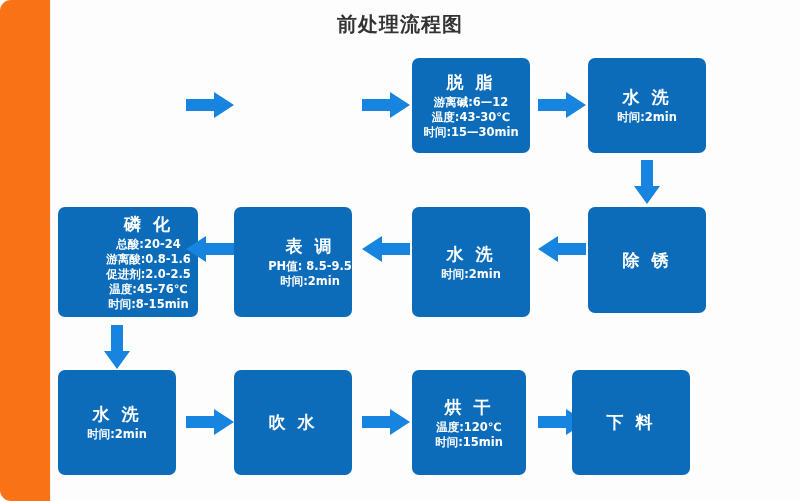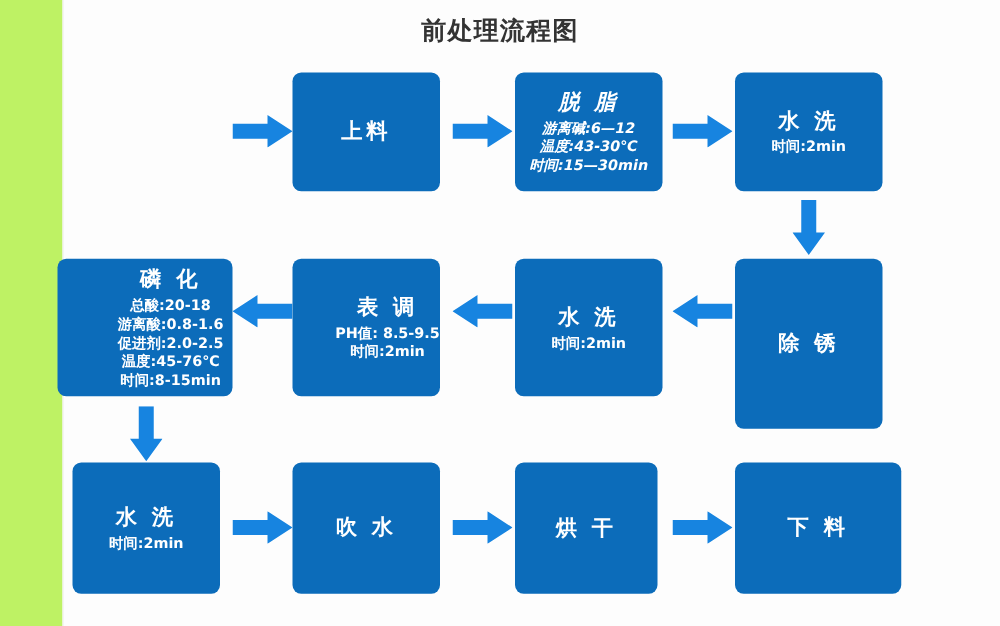--- a/index.html
+++ b/index.html
@@ -11,21 +11,22 @@
     height: 501px;
     background: #ffffff;
     font-family: "DejaVu Sans", "Liberation Sans", sans-serif;
     overflow: hidden;
     position: relative;
   }
   #canvas {
     position: relative;
     width: 800px;
     height: 501px;
-    background: #bef264;
+    background: #f97316;
+    border-radius: 11px;
   }
   
   #panel {
     position: absolute;
     left: 50px;
     top: 0px;
     width: 750px;
     height: 501px;
     background: #fdfdfd;
     border-left: 1px solid #f1f1f1;
@@ -93,32 +94,28 @@
 
   <div id="title">前处理流程图</div>
 
 
   <div class="arrow" style="left:186px; top:92px;">
     <svg width="48" height="26" viewBox="0 0 48 26">
       <path d="M0 7 H28 V0 L48 13 L28 26 V19 H0 Z" fill="#1784e0"></path>
     </svg>
   </div>
 
-  <div class="node" style="left:234px; top:58px; width:118px; height:95px;">
-    <div class="nlabel">上料</div>
-    <div class="nlines"></div>
-  </div>
 
   <div class="arrow" style="left:362px; top:92px;">
     <svg width="48" height="26" viewBox="0 0 48 26">
       <path d="M0 7 H28 V0 L48 13 L28 26 V19 H0 Z" fill="#1784e0"></path>
     </svg>
   </div>
 
-  <div class="node" style="left:412px; top:58px; width:118px; height:95px;font-style:italic;">
+  <div class="node" style="left:412px; top:58px; width:118px; height:95px;">
     <div class="nlabel">脱 脂</div>
     <div class="nlines">
         <div class="nline">游离碱:6—12</div>
         <div class="nline">温度:43-30℃</div>
         <div class="nline">时间:15—30min</div>
       </div>
   </div>
 
   <div class="arrow" style="left:538px; top:92px;">
     <svg width="48" height="26" viewBox="0 0 48 26">
@@ -132,24 +129,24 @@
         <div class="nline">时间:2min</div>
       </div>
   </div>
 
   <div class="arrow" style="left:634px; top:160px;">
     <svg width="26" height="44" viewBox="0 0 26 44">
       <path d="M7 0 H19 V26 H26 L13 44 L0 26 H7 Z" fill="#1784e0"></path>
     </svg>
   </div>
 
-  <div class="node" style="left:46px; top:207px; width:140px; height:110px;padding-left:44px;">
+  <div class="node" style="left:58px; top:207px; width:140px; height:110px;padding-left:44px;">
     <div class="nlabel">磷 化</div>
     <div class="nlines">
-        <div class="nline">总酸:20-18</div>
+        <div class="nline">总酸:20-24</div>
         <div class="nline">游离酸:0.8-1.6</div>
         <div class="nline">促进剂:2.0-2.5</div>
         <div class="nline">温度:45-76℃</div>
         <div class="nline">时间:8-15min</div>
       </div>
   </div>
 
   <div class="arrow" style="left:186px; top:236px;">
     <svg width="48" height="26" viewBox="0 0 48 26">
       <path d="M48 7 H20 V0 L0 13 L20 26 V19 H48 Z" fill="#1784e0"></path>
@@ -176,21 +173,21 @@
         <div class="nline">时间:2min</div>
       </div>
   </div>
 
   <div class="arrow" style="left:538px; top:236px;">
     <svg width="48" height="26" viewBox="0 0 48 26">
       <path d="M48 7 H20 V0 L0 13 L20 26 V19 H48 Z" fill="#1784e0"></path>
     </svg>
   </div>
 
-  <div class="node" style="left:588px; top:207px; width:118px; height:136px;">
+  <div class="node" style="left:588px; top:207px; width:118px; height:106px;">
     <div class="nlabel">除 锈</div>
   </div>
 
   <div class="arrow" style="left:104px; top:325px;">
     <svg width="26" height="44" viewBox="0 0 26 44">
       <path d="M7 0 H19 V26 H26 L13 44 L0 26 H7 Z" fill="#1784e0"></path>
     </svg>
   </div>
 
   <div class="node" style="left:58px; top:370px; width:118px; height:105px;">
@@ -212,26 +209,30 @@
   </div>
 
   <div class="arrow" style="left:362px; top:409px;">
     <svg width="48" height="26" viewBox="0 0 48 26">
       <path d="M0 7 H28 V0 L48 13 L28 26 V19 H0 Z" fill="#1784e0"></path>
     </svg>
   </div>
 
   <div class="node" style="left:412px; top:370px; width:114px; height:105px;">
     <div class="nlabel">烘 干</div>
+    <div class="nlines">
+        <div class="nline">温度:120℃</div>
+        <div class="nline">时间:15min</div>
+      </div>
   </div>
 
   <div class="arrow" style="left:538px; top:409px;">
     <svg width="48" height="26" viewBox="0 0 48 26">
       <path d="M0 7 H28 V0 L48 13 L28 26 V19 H0 Z" fill="#1784e0"></path>
     </svg>
   </div>
 
-  <div class="node" style="left:588px; top:370px; width:133px; height:105px;">
+  <div class="node" style="left:572px; top:370px; width:118px; height:105px;">
     <div class="nlabel">下 料</div>
     <div class="nlines"></div>
   </div>
 
 </div>
 
 </body></html>

